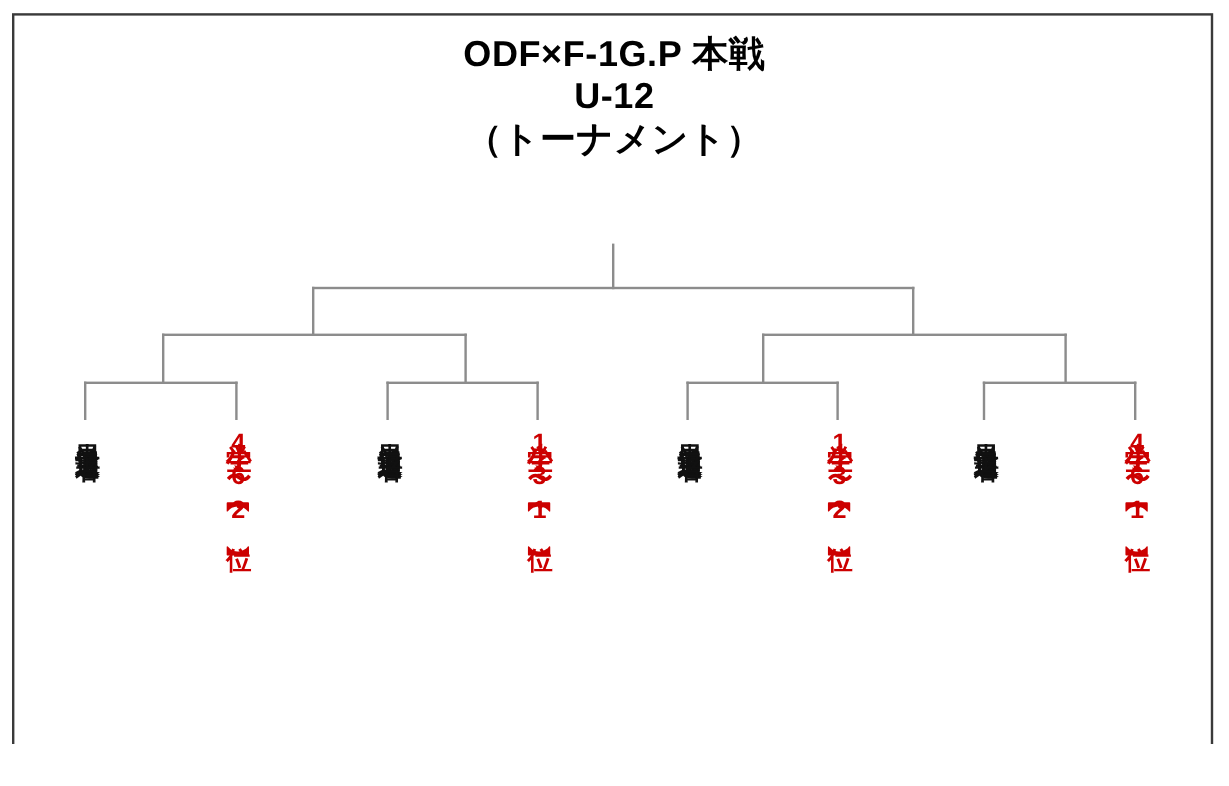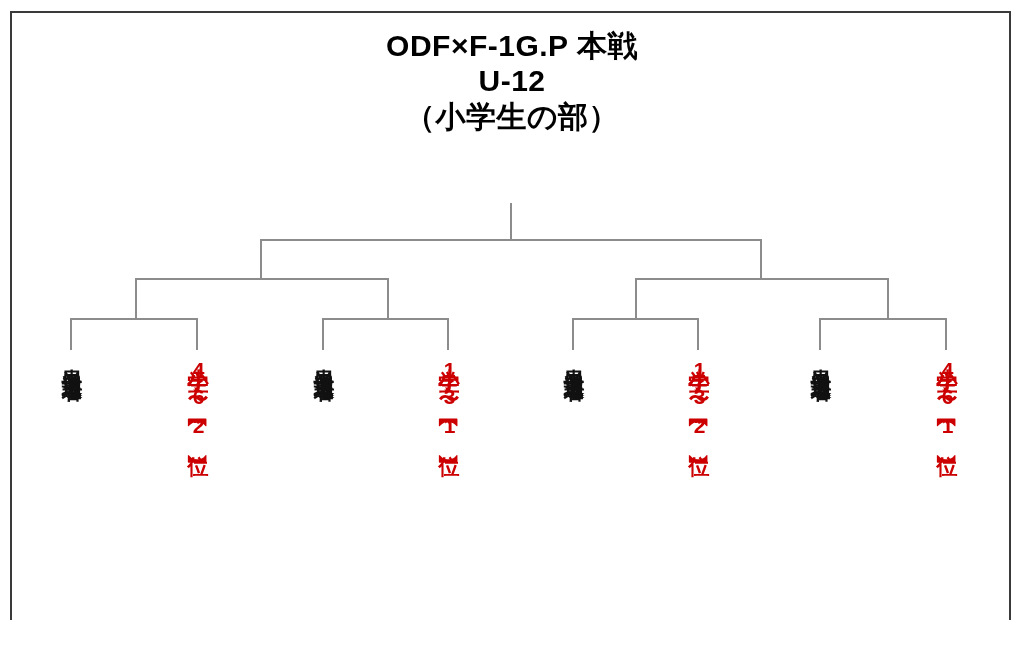--- a/index.html
+++ b/index.html
@@ -83,21 +83,21 @@
 </head>
 <body>
 
 <div id="page">
 
   <div id="frame"></div>
 
   <div id="title-block">
     <div class="title-line title-line-1">ODF×F-1G.P 本戦</div>
     <div class="title-line title-line-2">U-12</div>
-    <div class="title-line title-line-3">（小学生の部）</div>
+    <div class="title-line title-line-3">（トーナメント）</div>
   </div>
 
   <div class="vline" style="left:510px; top:203px; height:38px;"></div>
 
   <div class="hline" style="left:260px; top:239px; width:502px;"></div>
   <div class="vline" style="left:260px; top:239px; height:41px;"></div>
   <div class="vline" style="left:760px; top:239px; height:41px;"></div>
 
   <div class="hline" style="left:135px; top:278px; width:254px;"></div>
   <div class="vline" style="left:135px; top:278px; height:42px;"></div>

